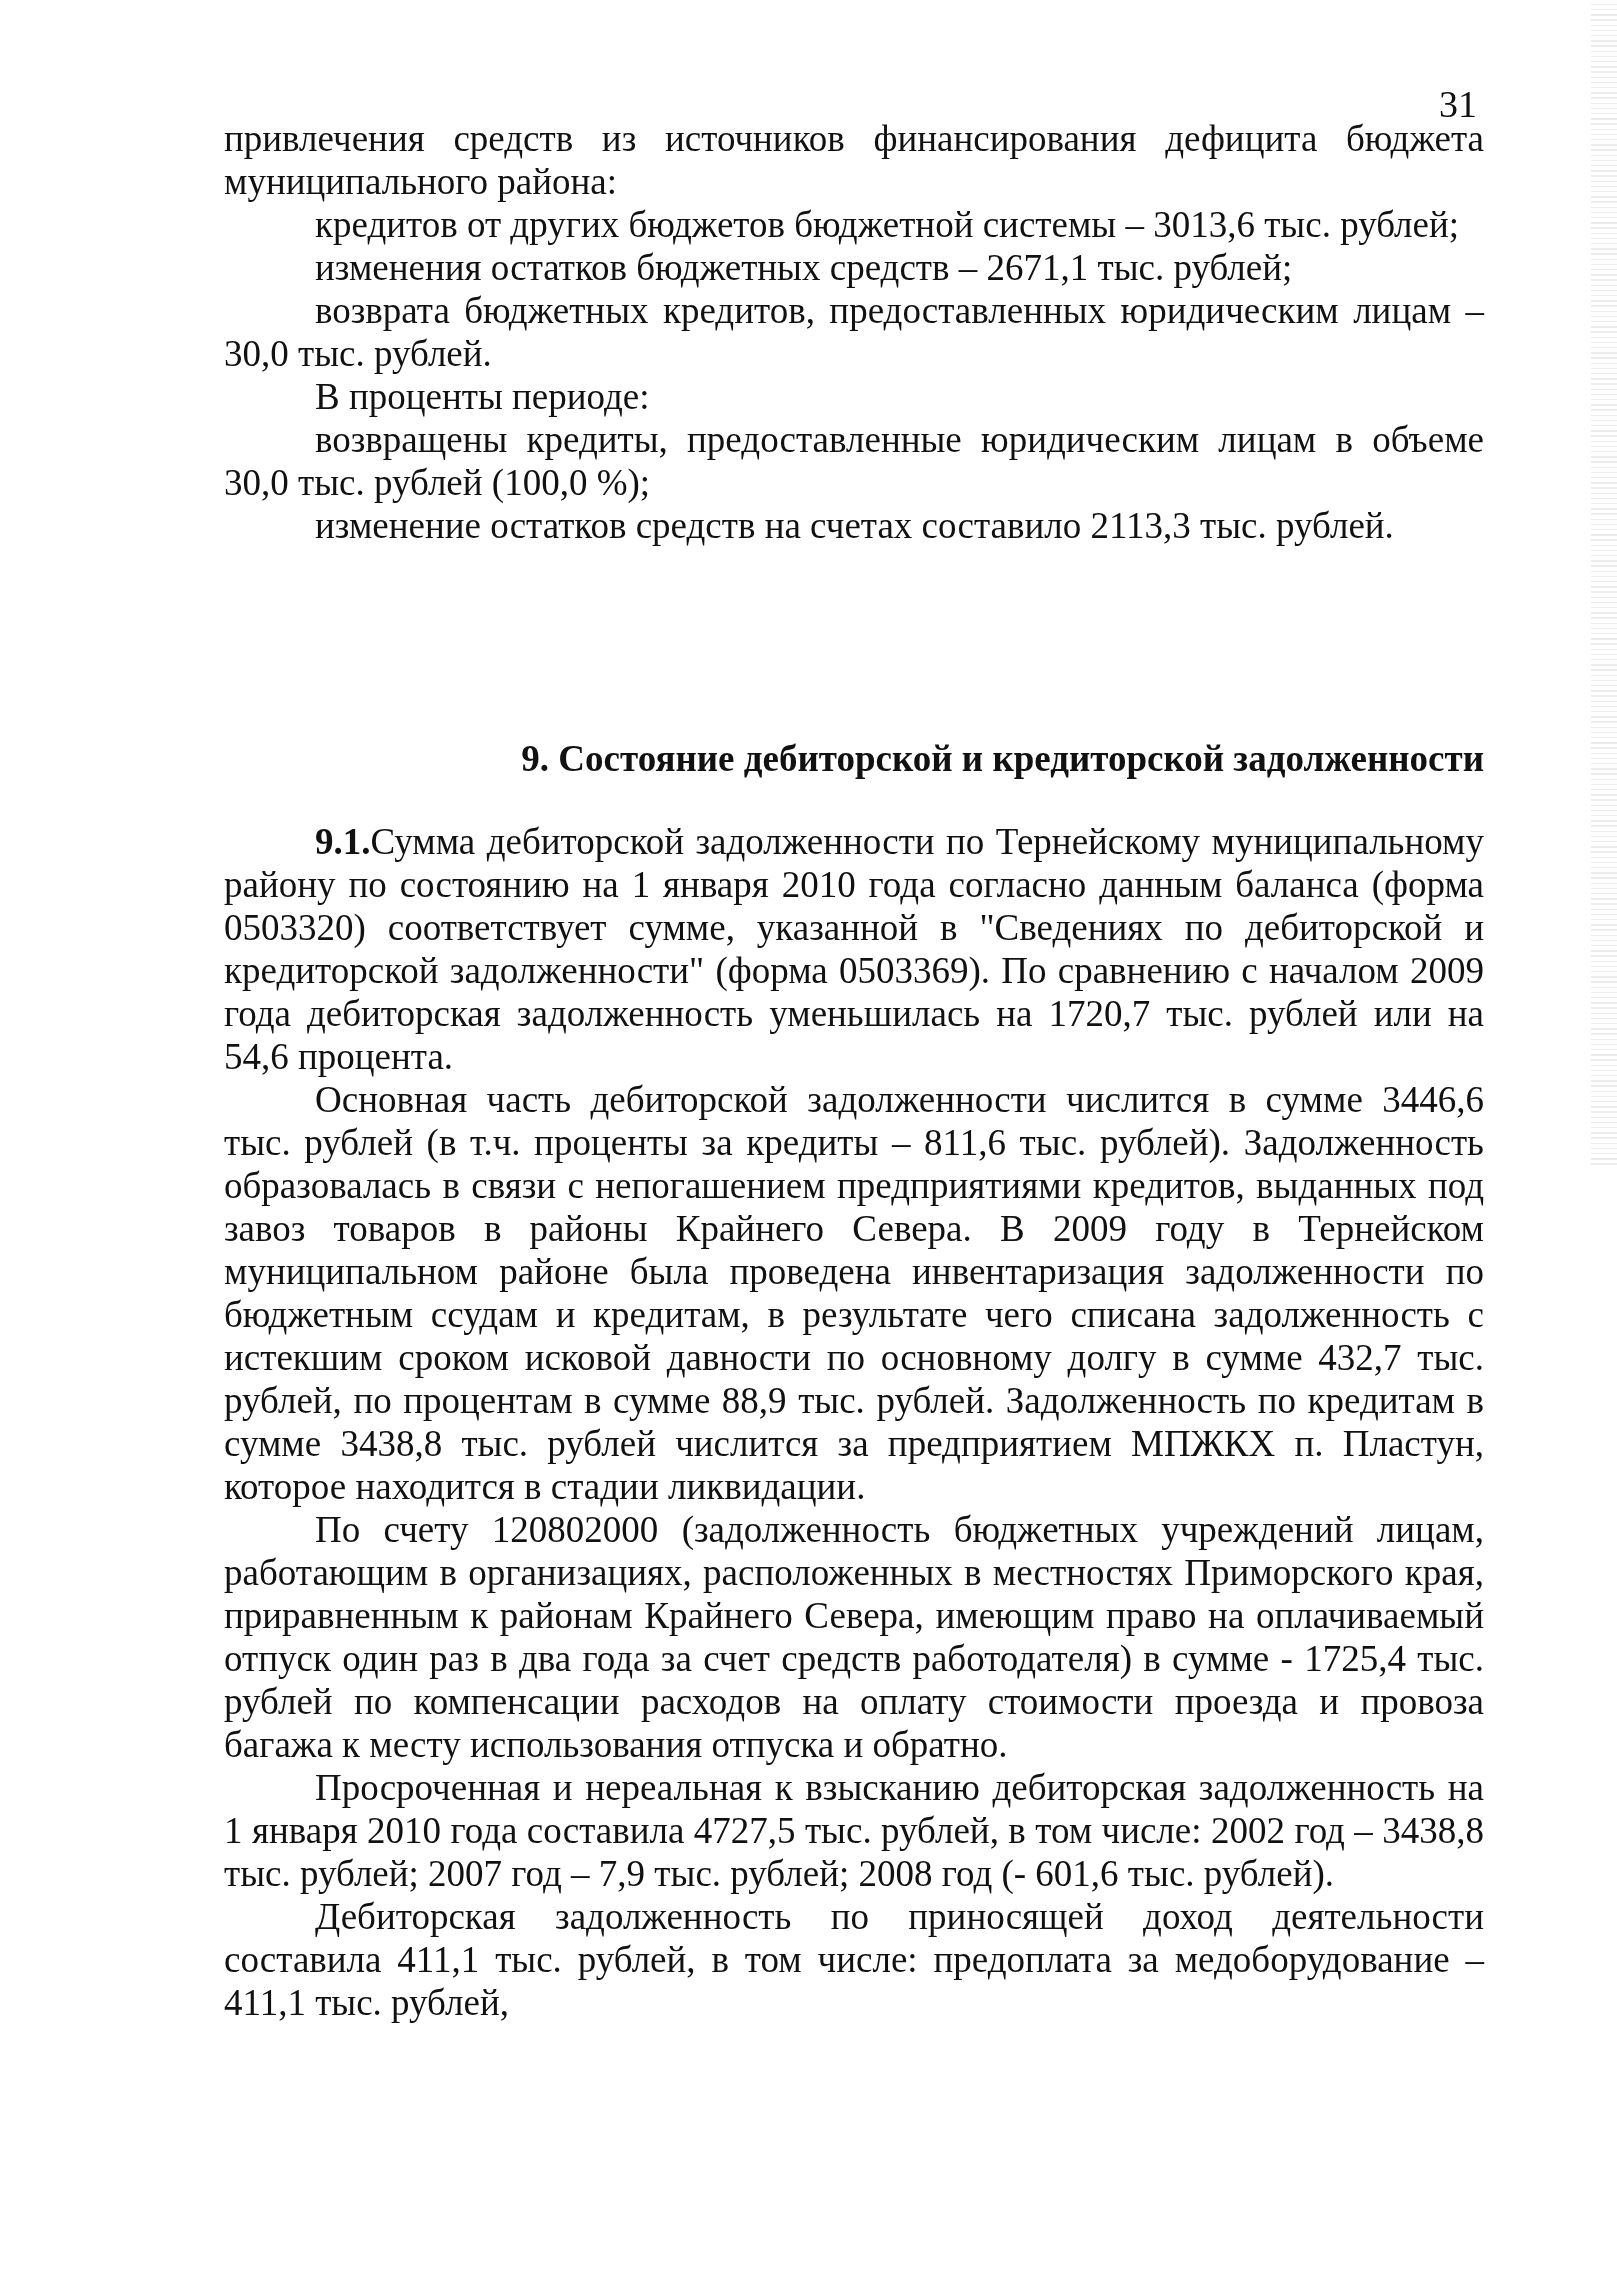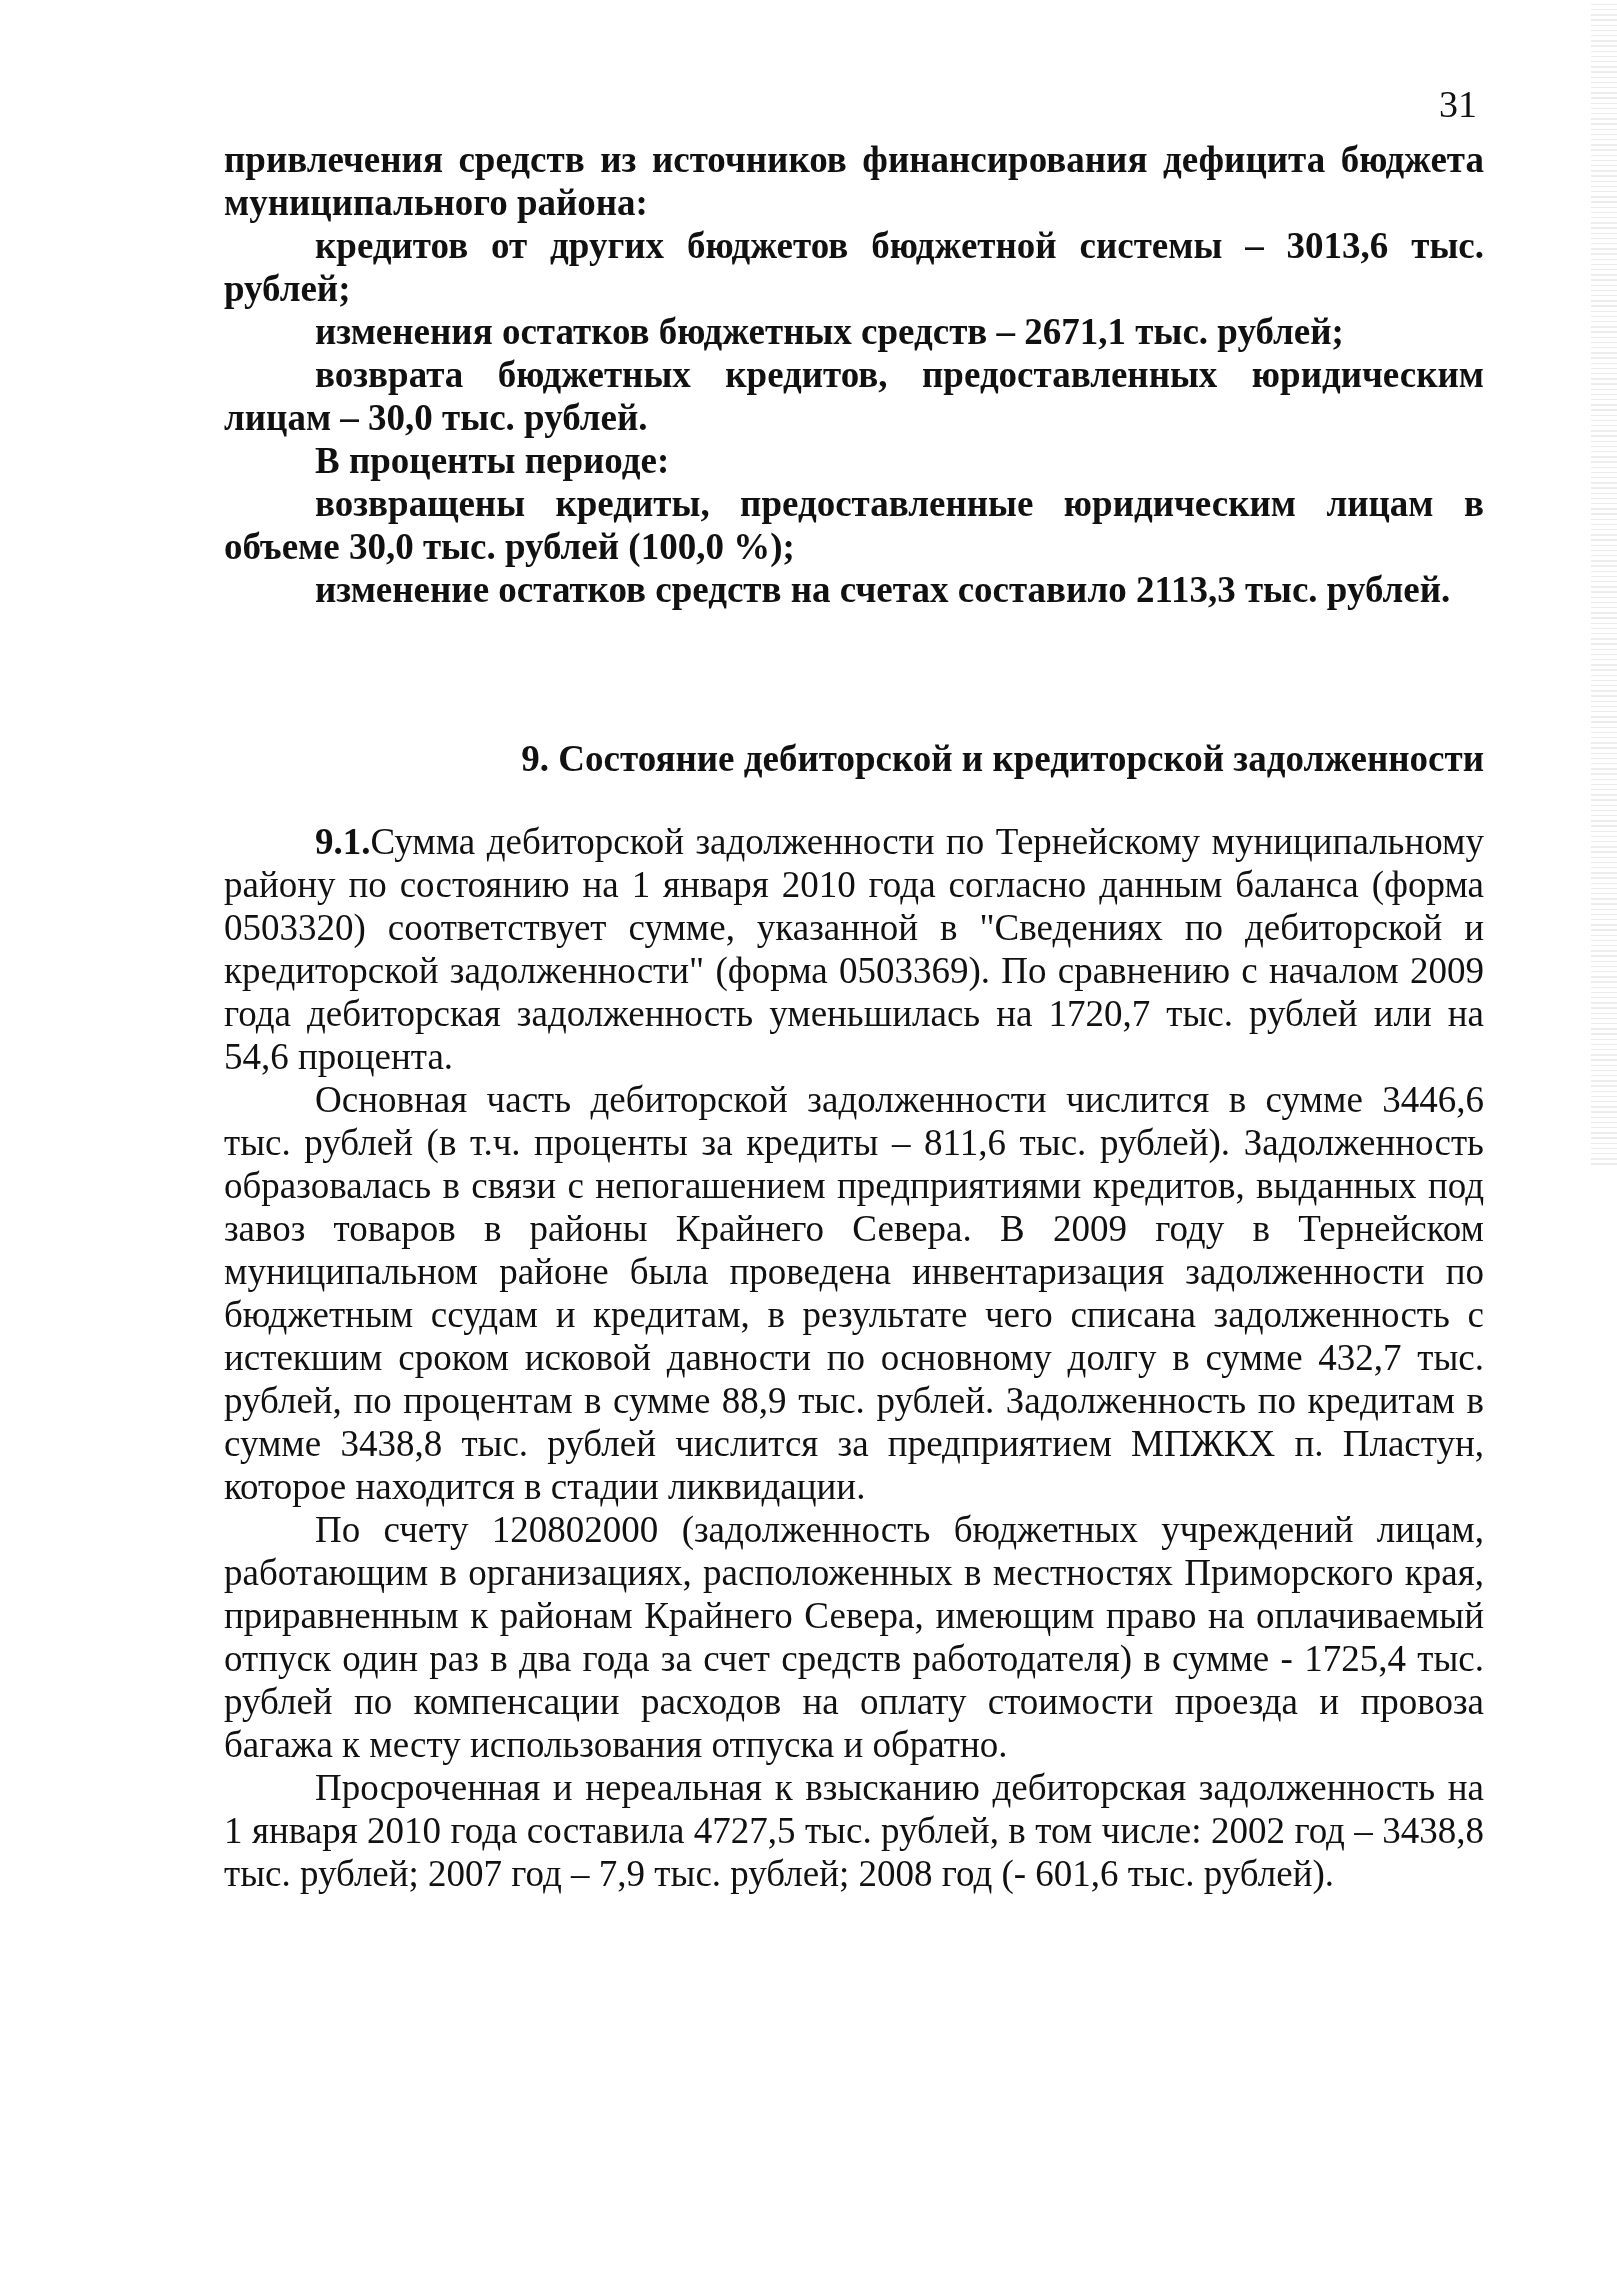--- a/index.html
+++ b/index.html
@@ -23,21 +23,21 @@
     line-height: 43px;
   }
   .body-text {
     position: absolute;
     left: 224px;
     width: 1260px;
     font-size: 37px;
     line-height: 43px;
     text-align: justify;
   }
-  .block-1 { top: 138px; font-weight: bold; }
+  .block-1 { top: 117px; }
   .block-2 { top: 820px; }
   .para {
     margin: 0;
     text-indent: 91px;
   }
   .para.no-indent { text-indent: 0; }
   .section-heading {
     position: absolute;
     left: 224px;
     width: 1260px;
@@ -74,16 +74,17 @@
   <p class="para">изменение остатков средств на счетах составило 2113,3 тыс. рублей.</p>
 </div>
 
 <h2 class="section-heading">9. Состояние дебиторской и кредиторской задолженности</h2>
 
 <div class="body-text block-2">
   <p class="para"><span class="bold-num">9.1.</span><span>Сумма дебиторской задолженности по Тернейскому муниципальному району по состоянию на 1 января 2010 года согласно данным баланса (форма 0503320) соответствует сумме, указанной в "Сведениях по дебиторской и кредиторской задолженности" (форма 0503369). По сравнению с началом 2009 года дебиторская задолженность уменьшилась на 1720,7 тыс. рублей или на 54,6 процента.</span></p>
   <p class="para">Основная часть дебиторской задолженности числится в сумме 3446,6 тыс. рублей (в т.ч. проценты за кредиты – 811,6 тыс. рублей). Задолженность образовалась в связи с непогашением предприятиями кредитов, выданных под завоз товаров в районы Крайнего Севера. В 2009 году в Тернейском муниципальном районе была проведена инвентаризация задолженности по бюджетным ссудам и кредитам, в результате чего списана задолженность с истекшим сроком исковой давности по основному долгу в сумме 432,7 тыс. рублей, по процентам в сумме 88,9 тыс. рублей. Задолженность по кредитам в сумме 3438,8 тыс. рублей числится за предприятием МПЖКХ п. Пластун, которое находится в стадии ликвидации.</p>
   <p class="para">По счету 120802000 (задолженность бюджетных учреждений лицам, работающим в организациях, расположенных в местностях Приморского края, приравненным к районам Крайнего Севера, имеющим право на оплачиваемый отпуск один раз в два года за счет средств работодателя) в сумме - 1725,4 тыс. рублей по компенсации расходов на оплату стоимости проезда и провоза багажа к месту использования отпуска и обратно.</p>
   <p class="para">Просроченная и нереальная к взысканию дебиторская задолженность на 1 января 2010 года составила 4727,5 тыс. рублей, в том числе: 2002 год – 3438,8 тыс. рублей; 2007 год – 7,9 тыс. рублей; 2008 год (- 601,6 тыс. рублей).</p>
+  <p class="para">Дебиторская задолженность по приносящей доход деятельности составила 411,1 тыс. рублей, в том числе: предоплата за медоборудование – 411,1 тыс. рублей,</p>
 </div>
 
 <div class="scan-edge"></div>
 
 
 </body></html>

